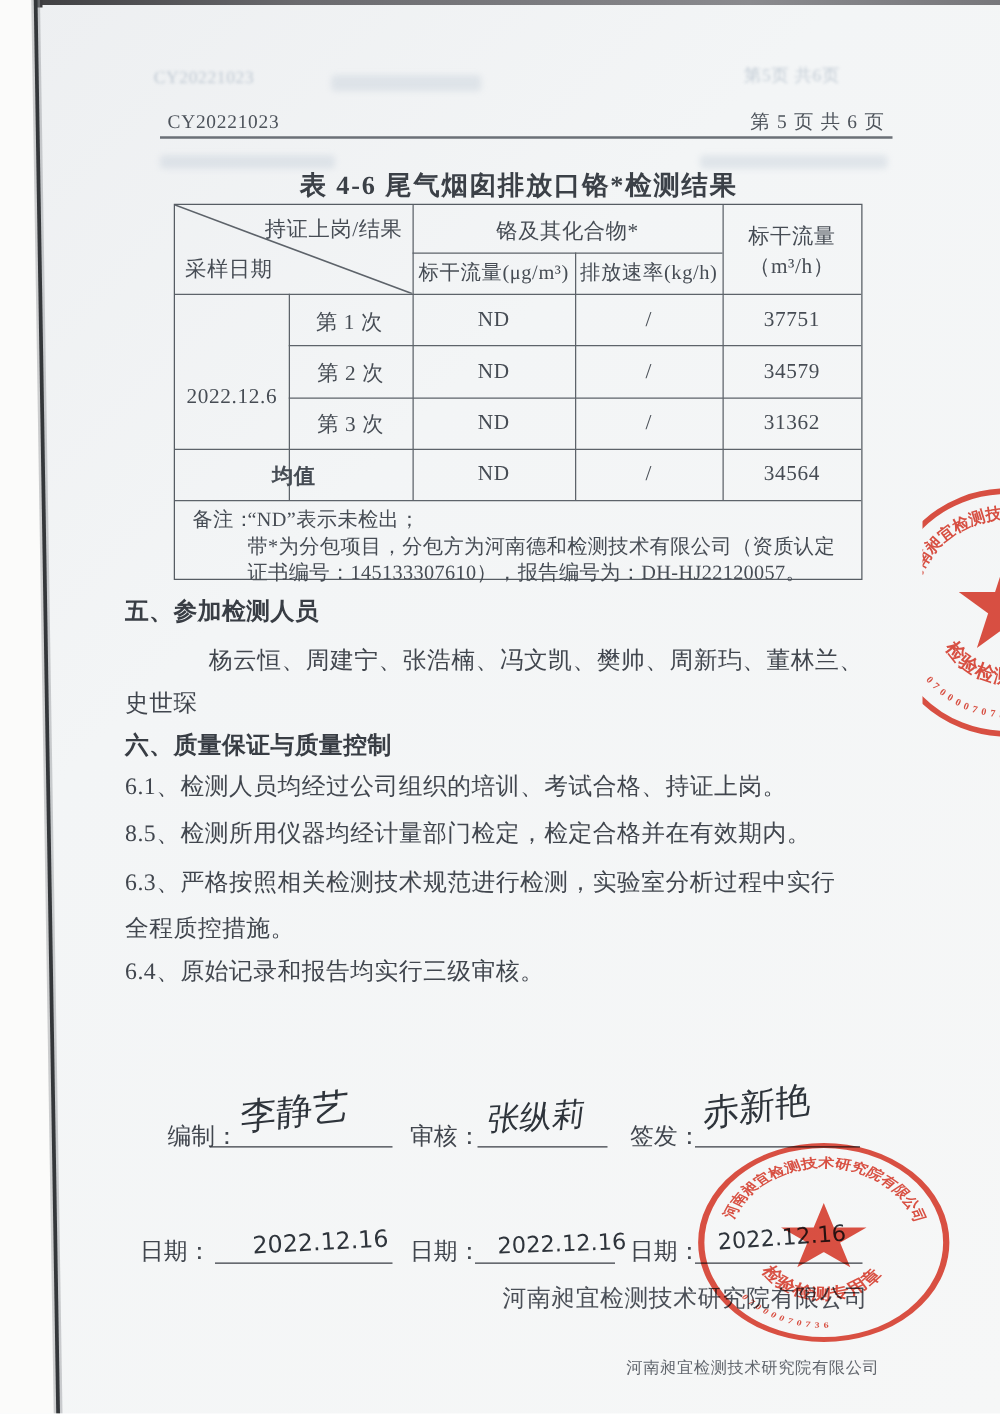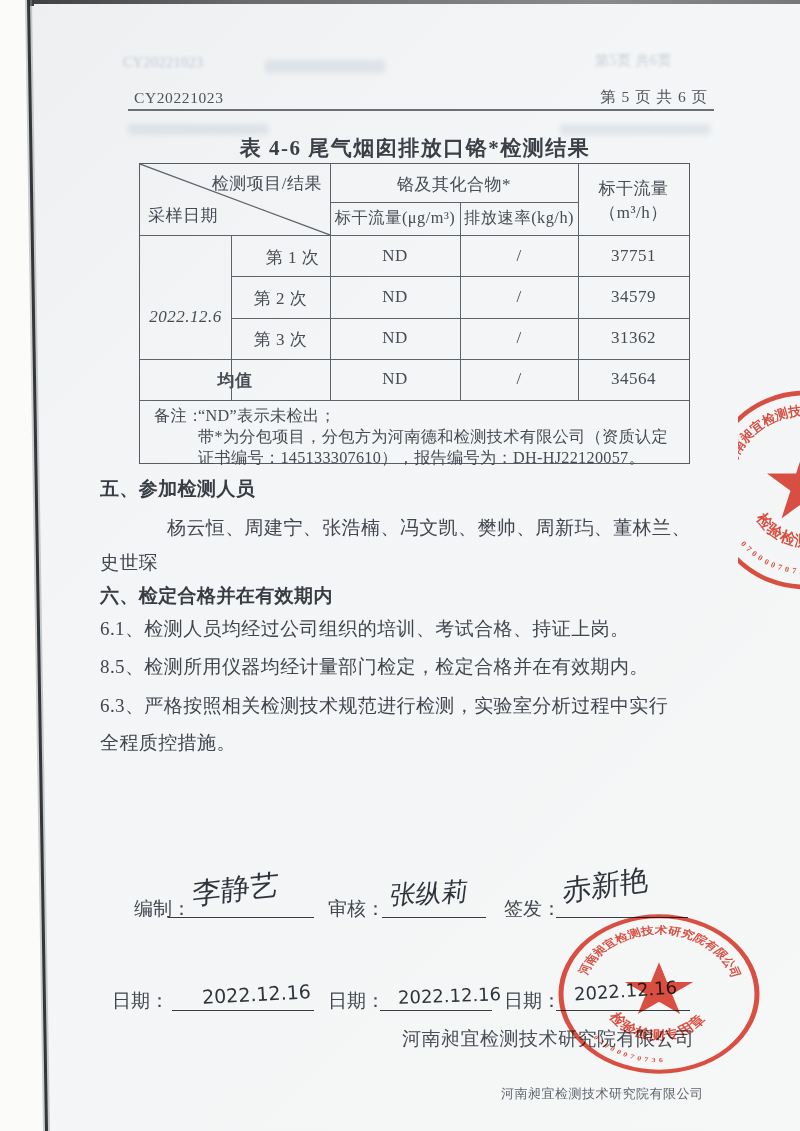--- a/index.html
+++ b/index.html
@@ -86,31 +86,31 @@
     <div class="hline" style="left:190px;top:38px;width:248px;"></div>
     <div class="hline" style="left:0;top:71px;width:549px;"></div>
     <div class="hline" style="left:91px;top:112px;width:458px;"></div>
     <div class="hline" style="left:91px;top:154px;width:458px;"></div>
     <div class="hline" style="left:0;top:195px;width:549px;"></div>
     <div class="hline" style="left:0;top:236px;width:549px;"></div>
     <svg class="abs" style="left:0;top:0;" width="190" height="71">
       <line x1="0" y1="0" x2="190" y2="71" stroke="#5d636a" stroke-width="1.3"></line>
     </svg>
 
-    <div class="cell right" style="left:60px;top:8px;width:122px;">检测项目/结果</div>
+    <div class="cell right" style="left:60px;top:8px;width:122px;">持证上岗/结果</div>
     <div class="cell" style="left:8px;top:40px;">采样日期</div>
     <div class="cell center" style="left:190px;top:9px;width:248px;">铬及其化合物*</div>
     <div class="cell center small" style="left:190px;top:43px;width:130px;">标干流量(μg/m³)</div>
     <div class="cell center small" style="left:320px;top:43px;width:118px;">排放速率(kg/h)</div>
     <div class="cell center" style="left:438px;top:13px;width:111px;">标干流量</div>
     <div class="cell center" style="left:438px;top:37px;width:111px;">（m³/h）</div>
 
-    <div class="cell center" style="left:0;top:143px;width:91px;font-style:italic;">2022.12.6</div>
+    <div class="cell center" style="left:0;top:143px;width:91px;">2022.12.6</div>
 
-    <div class="cell center" style="left:103px;top:82px;width:99px;">第 1 次</div>
+    <div class="cell center" style="left:90px;top:82px;width:99px;">第 1 次</div>
     <div class="cell center" style="left:190px;top:82px;width:130px;">ND</div>
     <div class="cell center" style="left:320px;top:82px;width:118px;">/</div>
     <div class="cell center" style="left:438px;top:82px;width:111px;">37751</div>
 
     <div class="cell center" style="left:91px;top:123px;width:99px;">第 2 次</div>
     <div class="cell center" style="left:190px;top:123px;width:130px;">ND</div>
     <div class="cell center" style="left:320px;top:123px;width:118px;">/</div>
     <div class="cell center" style="left:438px;top:123px;width:111px;">34579</div>
 
     <div class="cell center" style="left:91px;top:164px;width:99px;">第 3 次</div>
@@ -126,25 +126,26 @@
     <div class="note-line" style="left:14px;top:241px;">备注：</div>
     <div class="note-line" style="left:58px;top:241px;text-align:right;">“ND”表示未检出；</div>
     <div class="note-line" style="left:58px;top:262px;">带*为分包项目，分包方为河南德和检测技术有限公司（资质认定</div>
     <div class="note-line" style="left:58px;top:283px;">证书编号：145133307610），报告编号为：DH-HJ22120057。</div>
   </div>
 
   <div class="para" style="left:167px;top:515px;">杨云恒、周建宁、张浩楠、冯文凯、樊帅、周新玙、董林兰、</div>
   <div class="para heading" style="left:100px;top:476px;">五、参加检测人员</div>
   <div class="para" style="left:100px;top:550px;">史世琛</div>
 
-  <div class="para heading" style="left:100px;top:583px;">六、检定合格并在有效期内</div>
+  <div class="para heading" style="left:100px;top:583px;">六、质量保证与质量控制</div>
   <div class="para" style="left:100px;top:616px;">6.1、检测人员均经过公司组织的培训、考试合格、持证上岗。</div>
   <div class="para" style="left:100px;top:654px;">8.5、检测所用仪器均经计量部门检定，检定合格并在有效期内。</div>
   <div class="para" style="left:100px;top:693px;">6.3、严格按照相关检测技术规范进行检测，实验室分析过程中实行</div>
   <div class="para" style="left:100px;top:730px;">全程质控措施。</div>
+  <div class="para" style="left:100px;top:764px;">6.4、原始记录和报告均实行三级审核。</div>
 
   <div class="sig-label" style="left:134px;top:896px;">编制：</div>
   <div class="sig-line" style="left:168px;top:917px;width:146px;"></div>
   <div class="hw" style="left:192px;top:870px;font-size:29px;transform:rotate(-6deg) skewX(-8deg);">李静艺</div>
 
   <div class="sig-label" style="left:328px;top:896px;">审核：</div>
   <div class="sig-line" style="left:382px;top:917px;width:104px;"></div>
   <div class="hw" style="left:390px;top:876px;font-size:26px;transform:rotate(-3deg) skewX(-10deg);">张纵莉</div>
 
   <div class="sig-label" style="left:504px;top:896px;">签发：</div>

